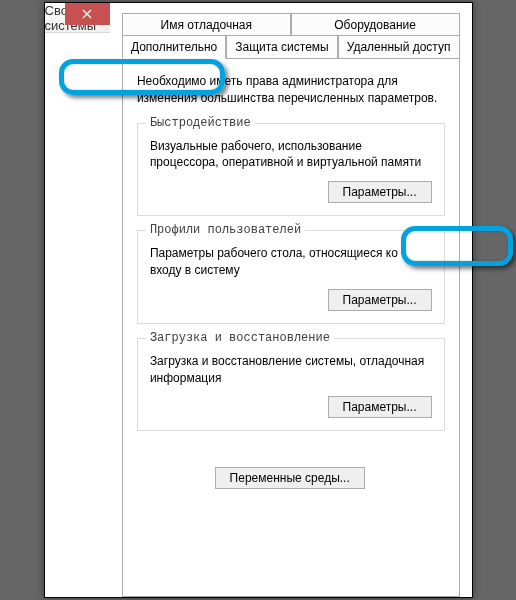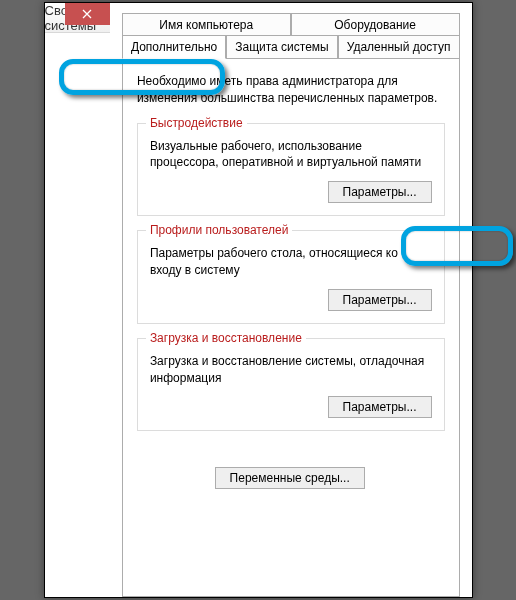--- a/index.html
+++ b/index.html
@@ -117,21 +117,22 @@
       position: relative;
       padding: 14px 12px 12px 12px;
     }
     
     .groupbox-legend {
       position: absolute;
       top: -8px;
       left: 8px;
       background: #fff;
       padding: 0 4px;
-      color: #b91c1c;
+      color: #404040;
+      font-family: Liberation Mono, monospace;
     }
     
     .groupbox-desc {
       color: #000;
       line-height: 1.4;
       margin-bottom: 10px;
     }
     
     .groupbox-btnrow {
       display: flex;
@@ -208,21 +209,21 @@
       <svg viewBox="0 0 10 10">
           <path d="M1 1 L9 9 M9 1 L1 9" stroke="#fff" stroke-width="1.3"></path>
         </svg>
     </div>
   </div>
 
   <div class="dialog-body">
 
     <div class="tabstrip">
       <div class="tab-row back">
-        <div class="tab">Имя компьютера</div>
+        <div class="tab">Имя отладочная</div>
         <div class="tab">Оборудование</div>
       </div>
       <div class="tab-row front">
         <div class="tab active">Дополнительно</div>
         <div class="tab">Защита системы</div>
         <div class="tab">Удаленный доступ</div>
       </div>
     </div>
 
     <div class="tab-content">

